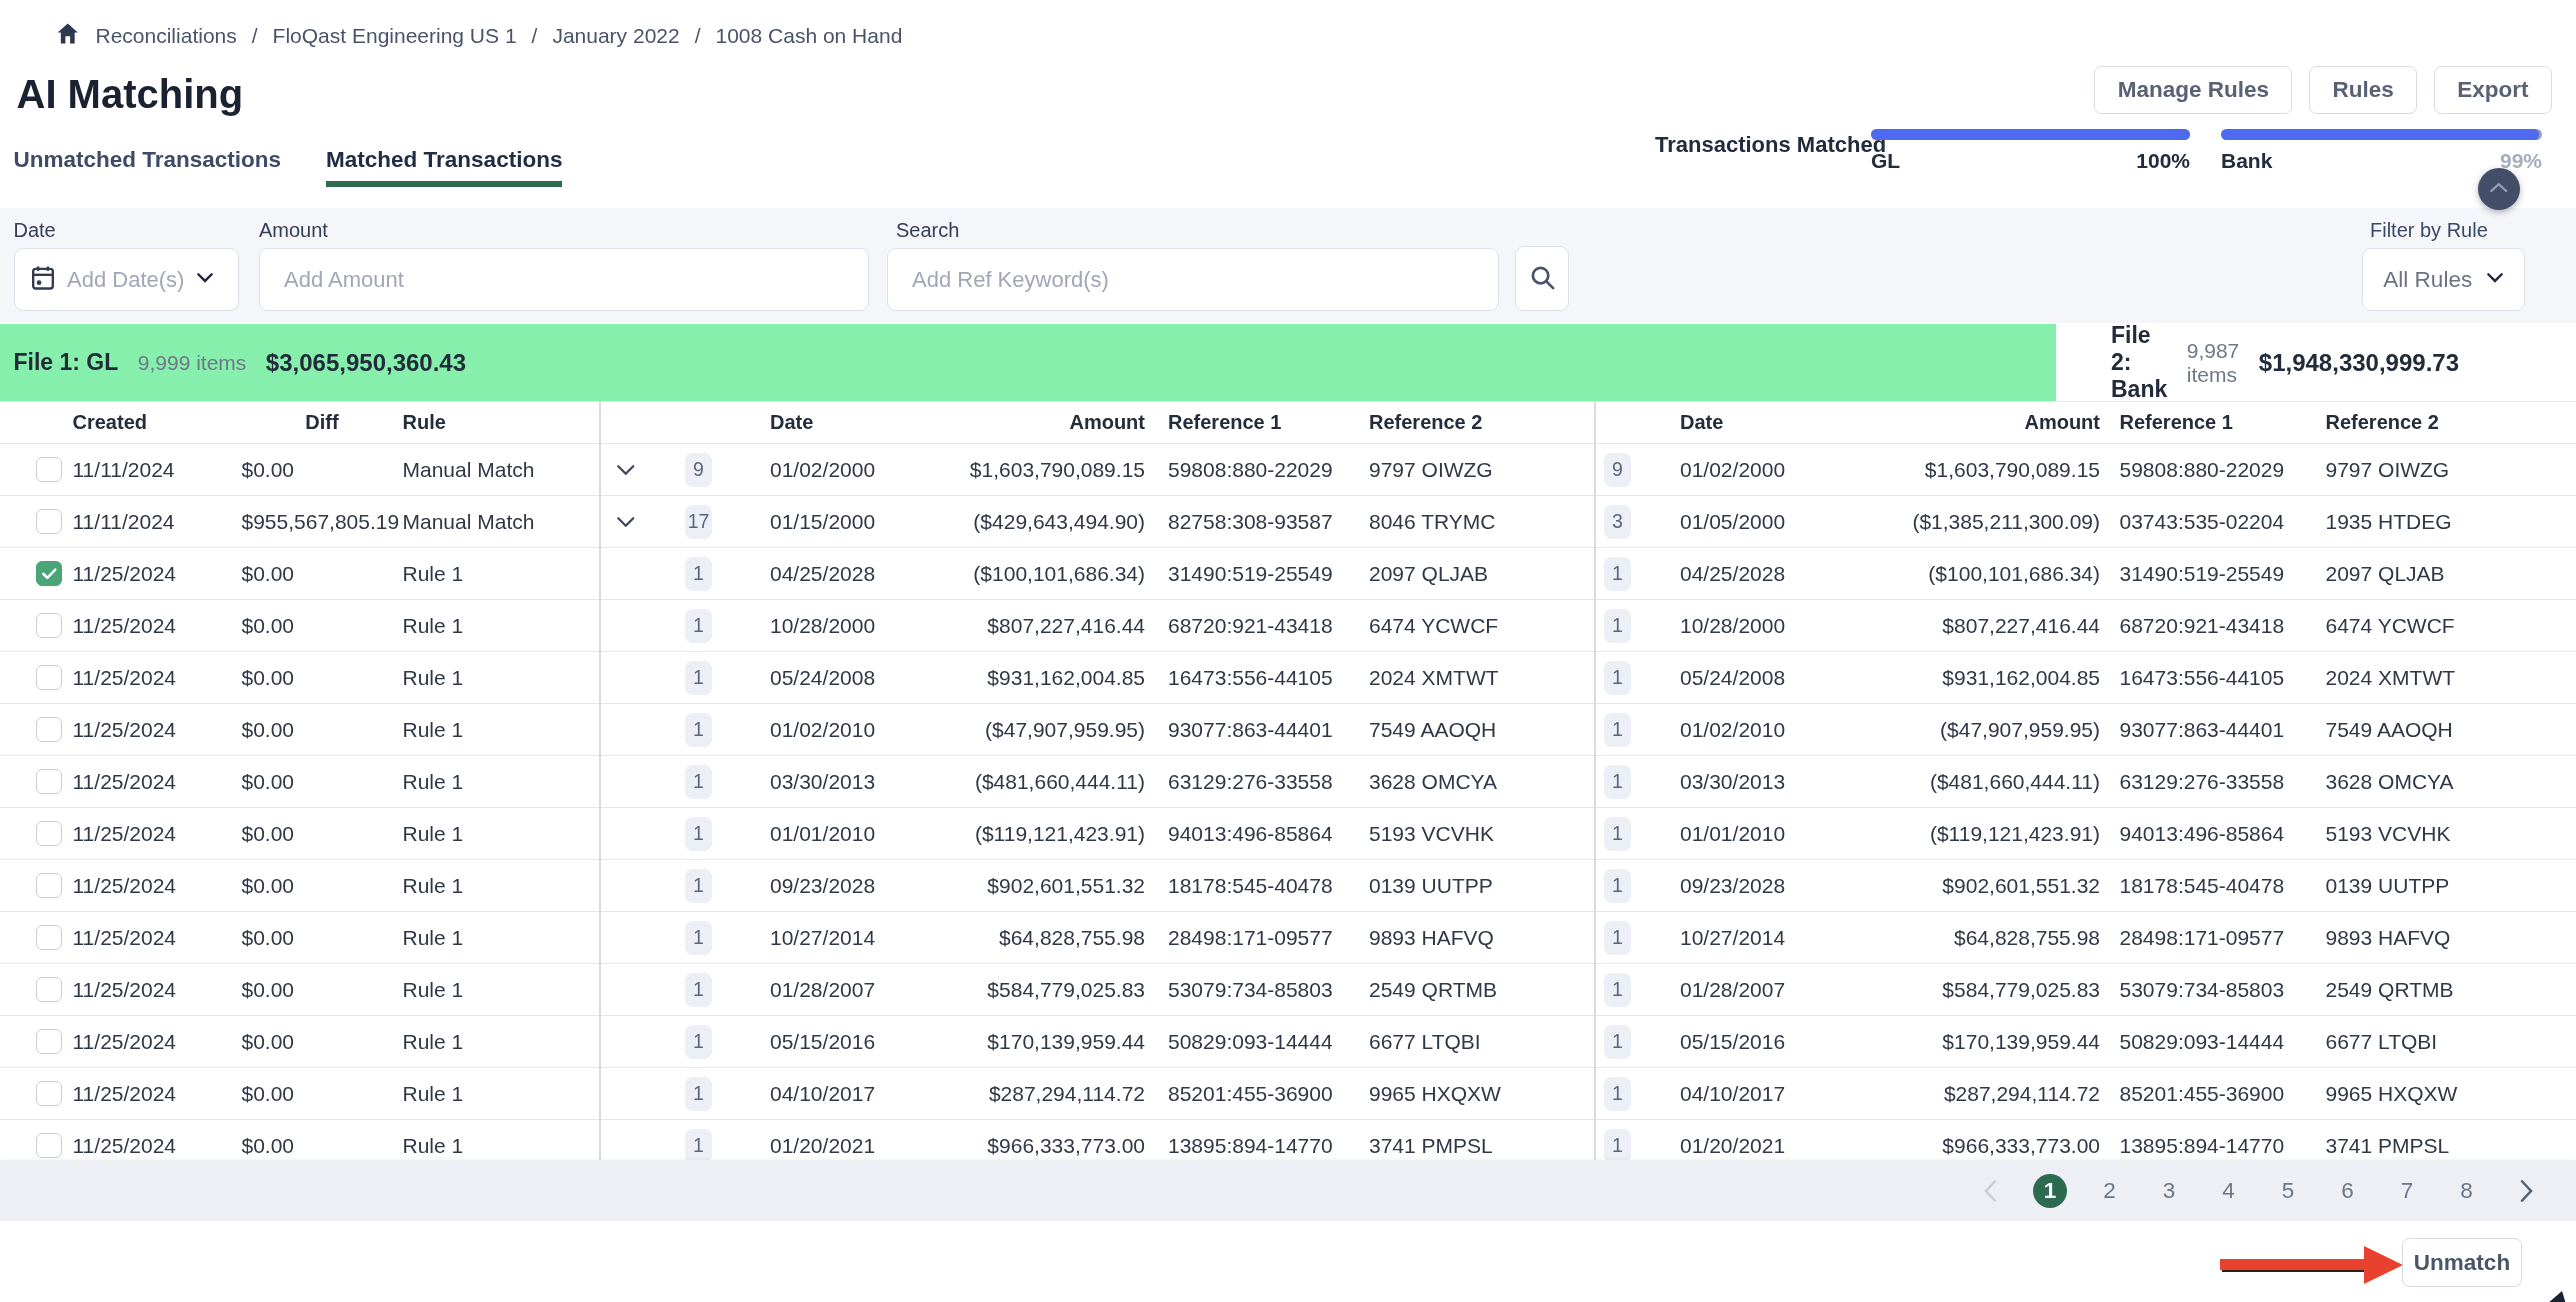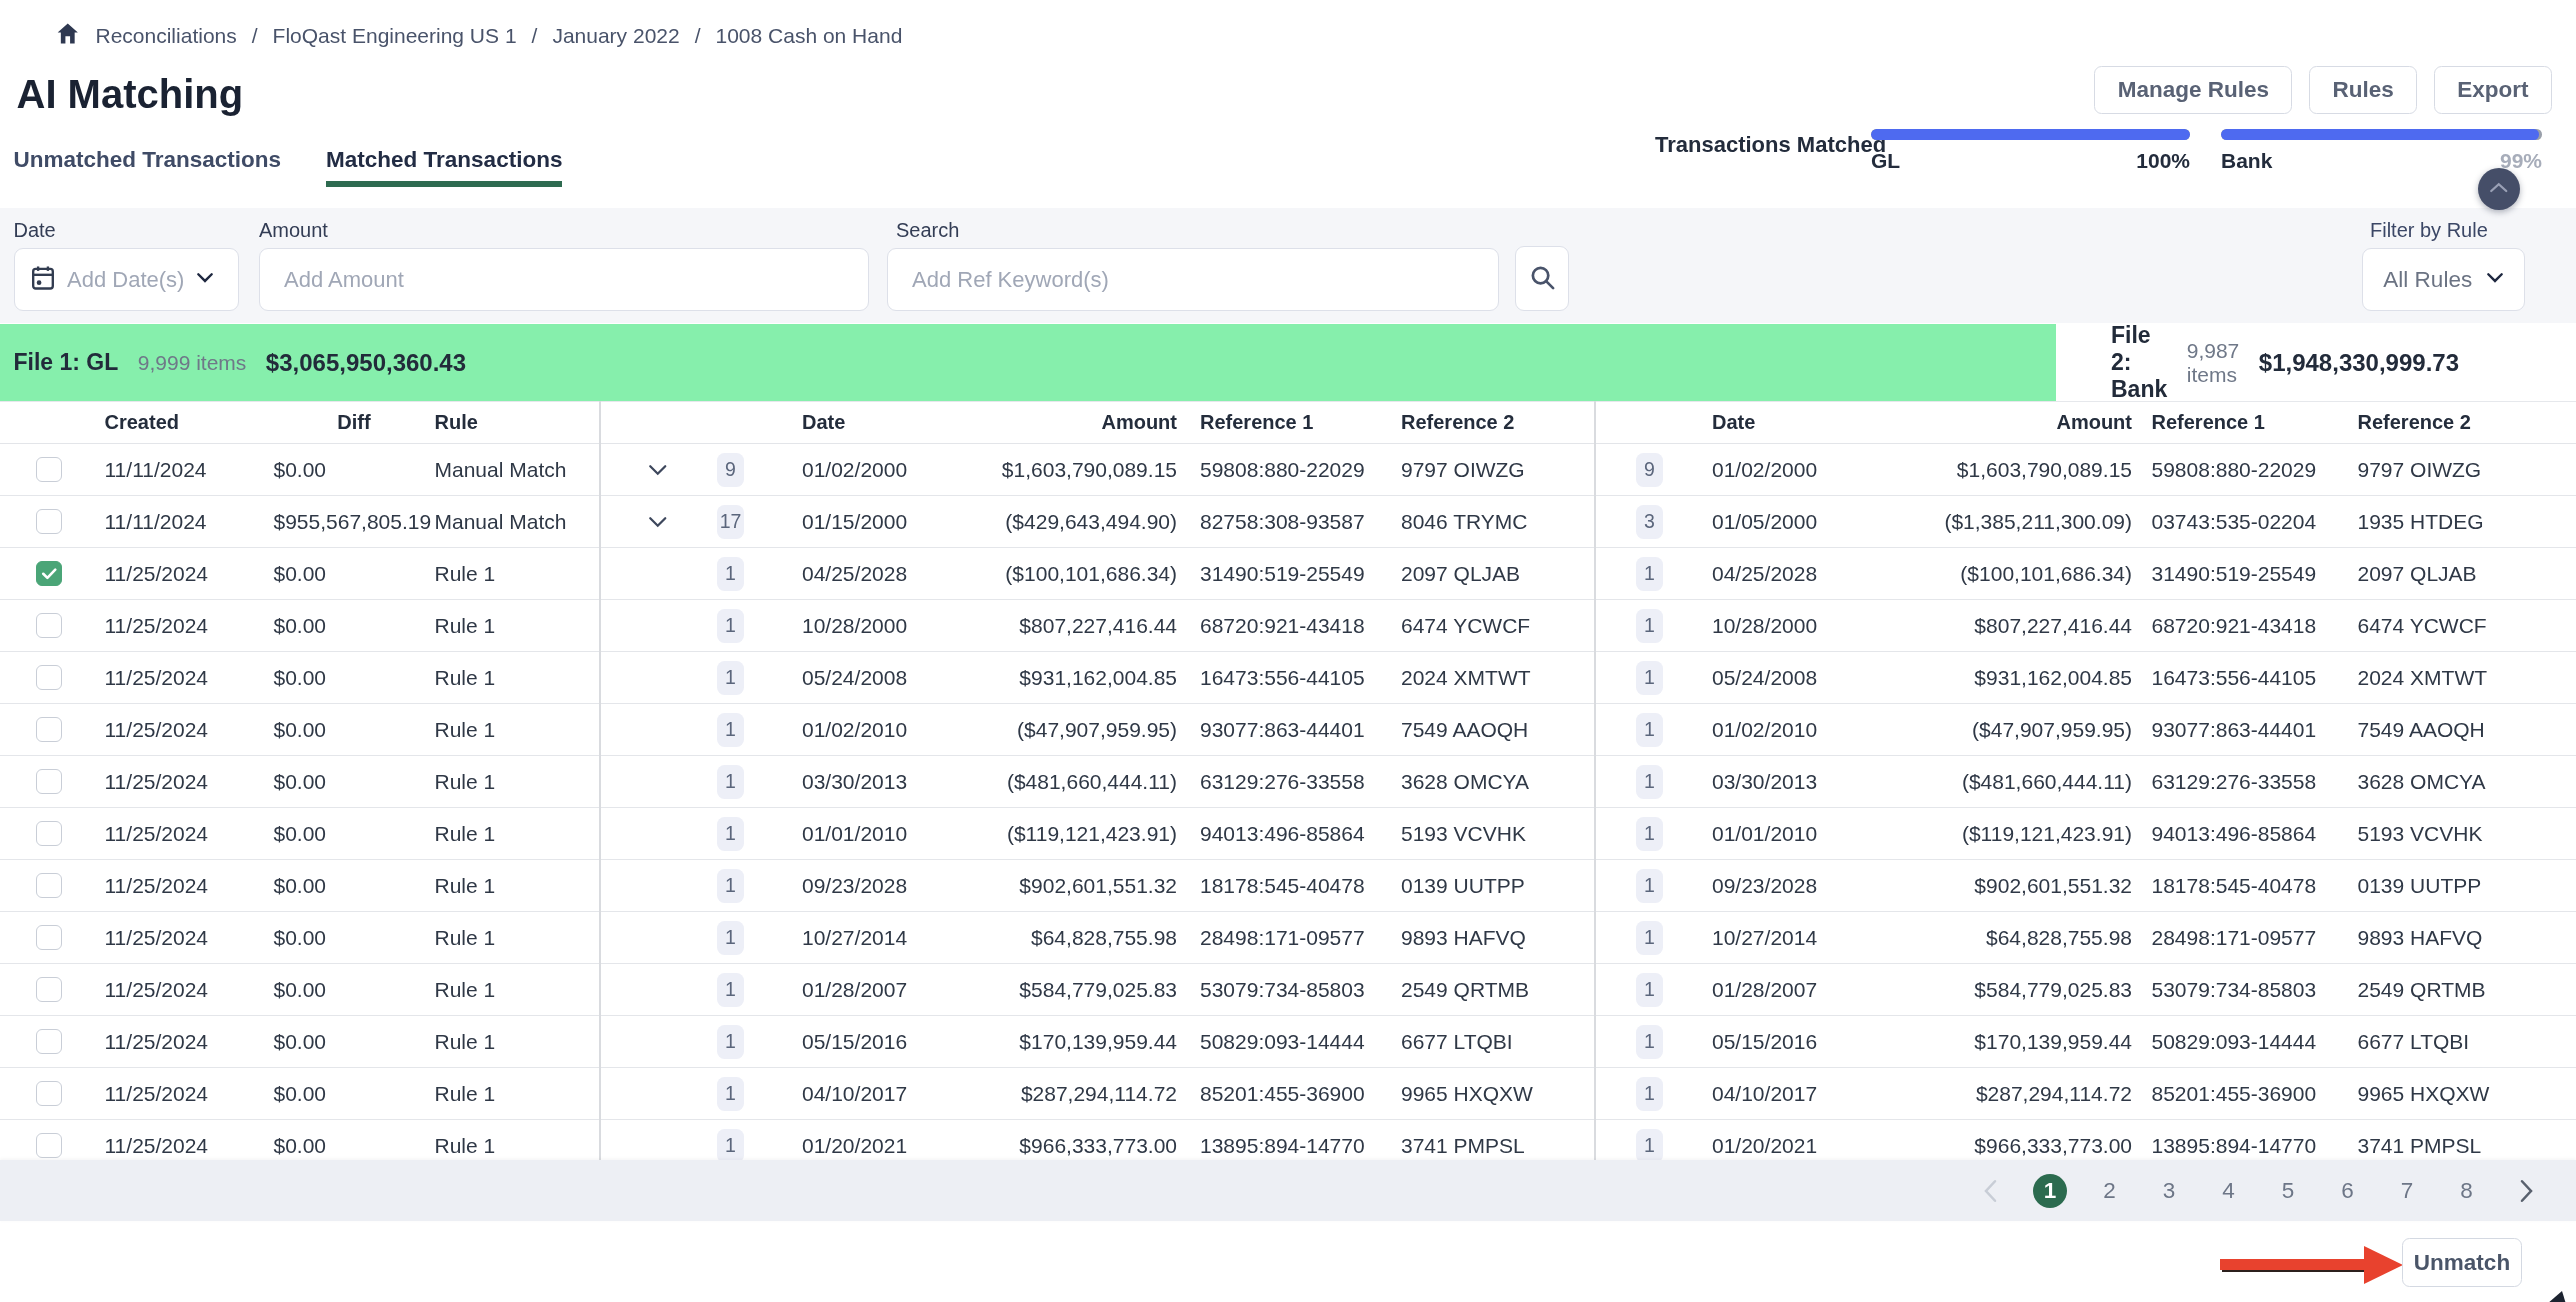--- a/index.html
+++ b/index.html
@@ -65,21 +65,21 @@
   .ftotal { font-size: 24px; font-weight: 700; color: #222b3a; }
 
   
   #thead { position: absolute; top: 401px; left: 0; width: 2576px; height: 43px;
     border-top: 1.5px solid #e6e8ec; border-bottom: 1.5px solid #e3e5e9; display: flex; align-items: center;
     font-size: 20px; font-weight: 700; color: #242d3c; background: #fff; }
   #rows-clip { position: absolute; top: 444px; left: 0; width: 2576px; height: 717px; overflow: hidden; }
   .row { display: flex; align-items: center; height: 52px; border-bottom: 1.5px solid #e4e6ea; font-size: 21px; color: #2f3846; background: #fff; }
   .cell { white-space: nowrap; }
   .c-check { margin-left: 36px; width: 25.5px; flex: none; }
-  .c-created { margin-left: 43px; width: 169px; flex: none; }
+  .c-created { margin-left: 11px; width: 169px; flex: none; }
   .c-diff { width: 161px; flex: none; }
   .c-rule { width: 172px; flex: none; }
   .c-chev { margin-left: 41px; width: 22.5px; flex: none; display: flex; align-items: center; }
   .c-badge { margin-left: 47px; width: 27px; flex: none; display: flex; justify-content: center; }
   .c-date { margin-left: 58px; width: 146px; flex: none; }
   .c-amount { width: 229px; flex: none; text-align: right; }
   .c-ref1 { margin-left: 23px; width: 157px; flex: none; }
   .c-ref2 { margin-left: 44px; width: 157px; flex: none; }
   .c-badge2 { margin-left: 78px; width: 27px; flex: none; display: flex; justify-content: center; }
   .c-date2 { margin-left: 49px; width: 146px; flex: none; }

